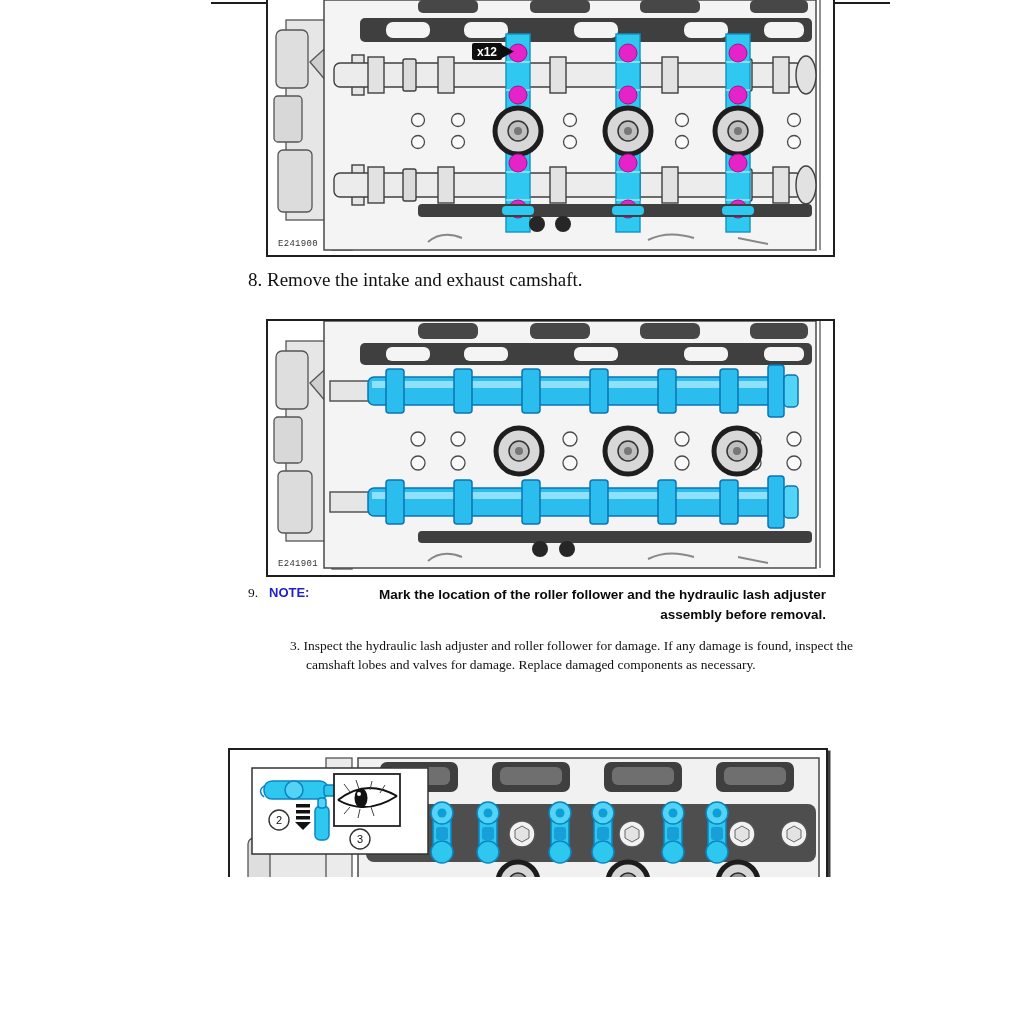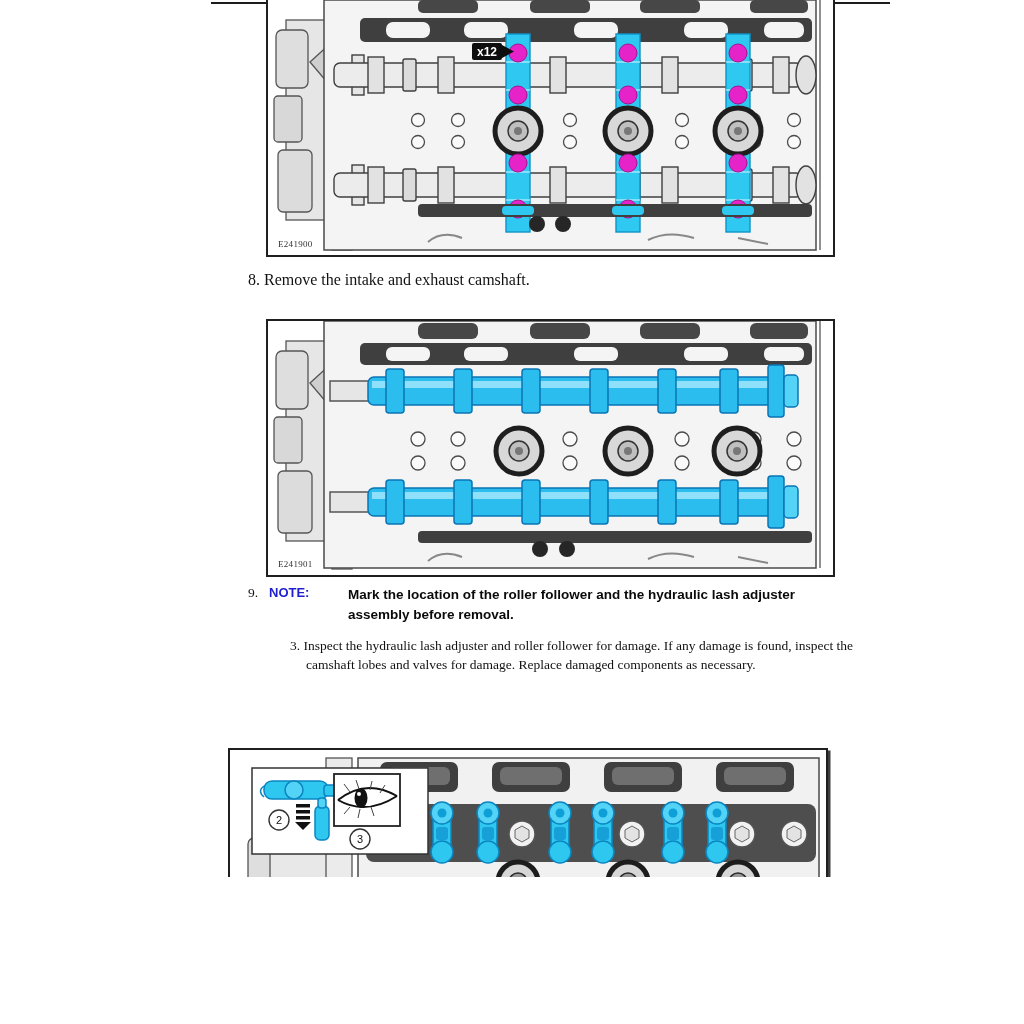--- a/index.html
+++ b/index.html
@@ -4,29 +4,29 @@
 <style>
   html,body{margin:0;padding:0;background:#ffffff;}
   .page{position:relative;width:1024px;height:877px;background:#fff;overflow:hidden;
         font-family:"Liberation Serif",serif;color:#111;margin-left:38px;}
   .top-rule{position:absolute;left:173px;top:2px;width:679px;height:2px;background:#1c1c1c;}
   .fig{position:absolute;background:#fff;border:2px solid #1f1f1f;}
   #fig1{left:228px;top:0px;width:565px;height:255px;border-top:none;}
   #fig2{left:228px;top:319px;width:565px;height:254px;}
   #fig3{left:190px;top:748px;width:596px;height:256px;box-shadow:2.5px 2.5px 0 #3e3e3e;}
   .fig svg{position:absolute;left:0;top:0;}
-  .figcode{position:absolute;left:10px;bottom:6px;font-family:Liberation Serif, serif;
+  .figcode{position:absolute;left:10px;bottom:6px;font-family:Liberation Mono, monospace;
            font-size:9px;color:#333;letter-spacing:.3px;}
-  .step8{position:absolute;left:210px;top:271px;font-size:16px;line-height:18px;}
+  .step8{position:absolute;left:210px;top:271px;font-size:19px;line-height:18px;}
   .step9-num{position:absolute;left:210px;top:585px;font-size:13.5px;}
   .note-label{position:absolute;left:231px;top:585px;font-family:"Liberation Sans",sans-serif;
               font-weight:bold;font-size:13px;}
   .note-text{position:absolute;left:310px;top:585px;width:478px;
              font-family:"Liberation Sans",sans-serif;font-weight:bold;
-             font-size:13.5px;line-height:19.5px;color:#0a0a0a;}
+             font-size:13.5px;line-height:19.5px;color:#0a0a0a;text-align:right;}
   .substeps{position:absolute;left:252px;top:637px;width:586px;font-size:13.5px;line-height:18.5px;}
   .substep{padding-left:16px;text-indent:-16px;margin-bottom:9px;}
   .callout-text{font-family:"Liberation Sans",sans-serif;font-size:11px;fill:#111;}
   .tag-text{font-family:"Liberation Sans",sans-serif;font-weight:bold;font-size:12px;fill:#fff;}
 </style>
 </head>
 <body>
 
 <div class="page">
 

